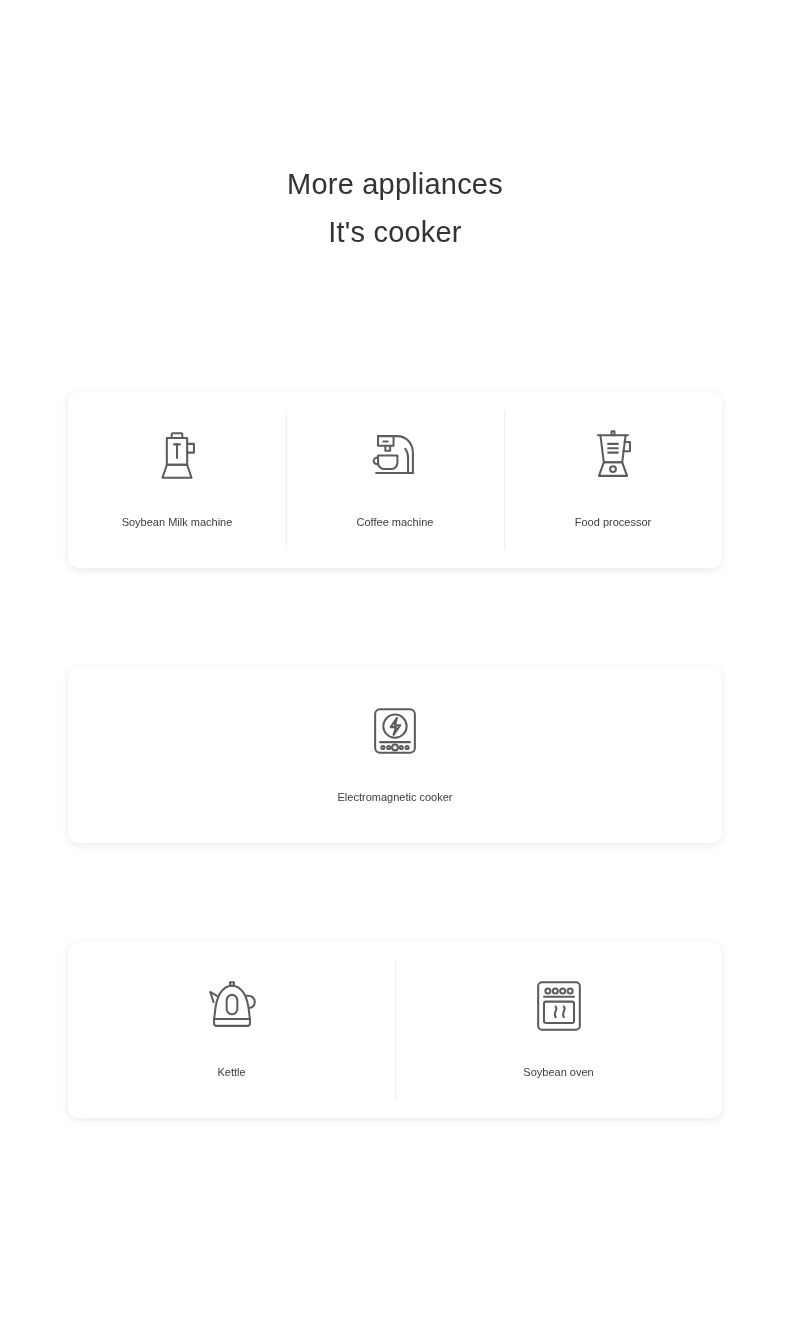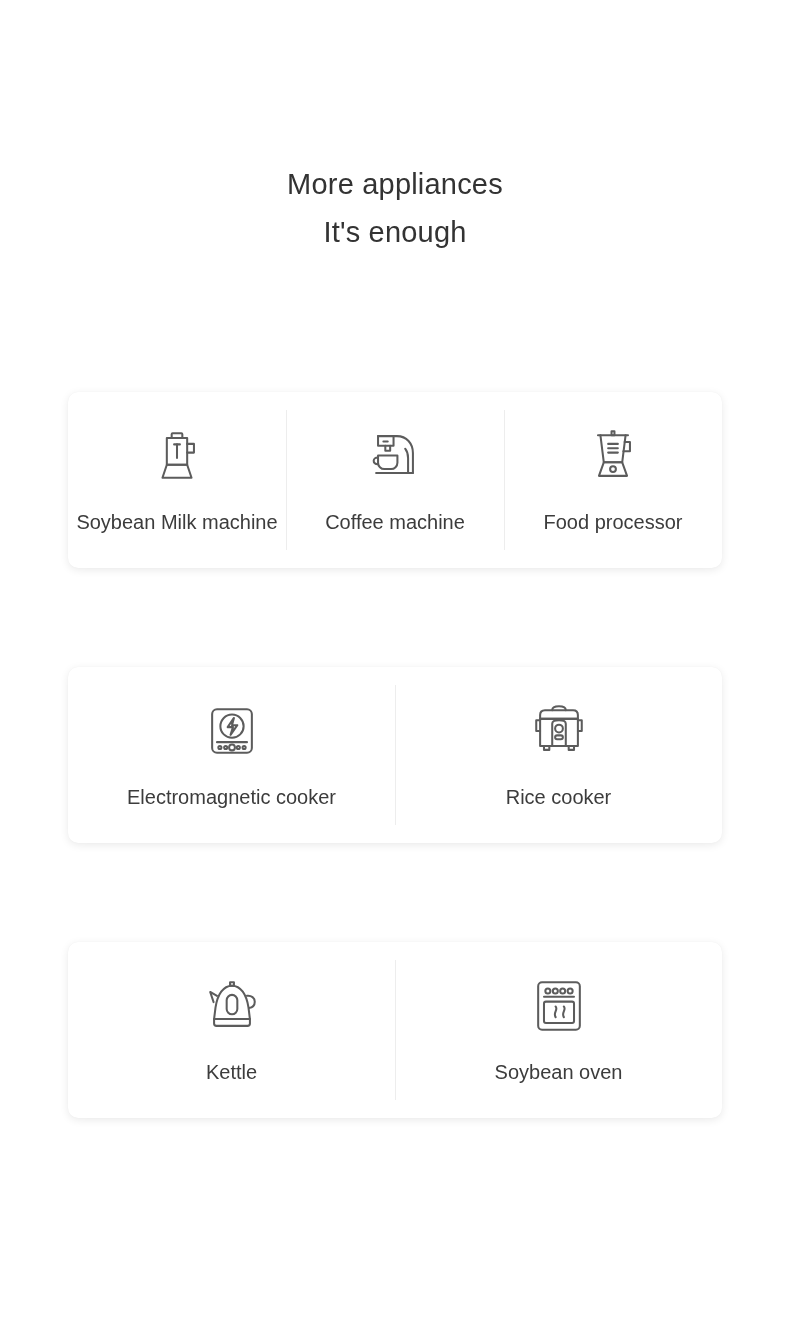--- a/index.html
+++ b/index.html
@@ -91,35 +91,35 @@
     justify-content: center;
   }
   .cell-icon svg {
     display: block;
     width: 62px;
     height: 62px;
   }
   .cell-label {
     margin-top: 24px;
     color: #3c3c3c;
-    font-size: 20px;
+    font-size: 11px;
     font-weight: 400;
     line-height: 20px;
     text-align: center;
     white-space: nowrap;
   }
 </style>
 </head>
 <body>
 
 <div class="page">
 
   <div class="heading">
     <span class="heading-line">More appliances</span>
-    <span class="heading-line">It's enough</span>
+    <span class="heading-line">It's cooker</span>
   </div>
 
   <div class="cards">
 
     <div class="card">
 
       <div class="cell">
         <div class="cell-icon">
           <svg viewBox="0 0 64 64" fill="none" stroke="#5c5c5c" stroke-width="2.1" stroke-linecap="round" stroke-linejoin="round">
             <rect x="26.5" y="8.5" width="11" height="5" rx="1"></rect>
@@ -181,37 +181,20 @@
             <circle cx="25.5" cy="49" r="1.6"></circle>
             <circle cx="32" cy="49" r="3"></circle>
             <circle cx="38.5" cy="49" r="1.6"></circle>
             <circle cx="44.5" cy="49" r="1.6"></circle>
           </svg>
         </div>
         <div class="cell-label">Electromagnetic cooker</div>
       </div>
 
 
-      <div class="cell">
-        <div class="cell-icon">
-          <svg viewBox="0 0 64 64" fill="none" stroke="#5c5c5c" stroke-width="2.1" stroke-linecap="round" stroke-linejoin="round">
-            <path d="M25 10.5 C25 7.5 27 6.5 32 6.5 C37 6.5 39 7.5 39 10.5"></path>
-            <path d="M12.5 15.5 C12.5 12.5 14 10.5 17.5 10.5 H46.5 C50 10.5 51.5 12.5 51.5 15.5 V19.5 H12.5 Z"></path>
-            <path d="M12.5 19.5 H51.5 V47.5 H12.5 Z"></path>
-            <path d="M12.5 21 H8.5 V32 H12.5"></path>
-            <path d="M51.5 21 H55.5 V32 H51.5"></path>
-            <path d="M25 24.5 C25 22 27 21 32 21 C37 21 39 22 39 24.5 V47.5 H25 Z"></path>
-            <circle cx="32" cy="29.5" r="4"></circle>
-            <rect x="28" y="36.5" width="8" height="4" rx="2"></rect>
-            <path d="M16.5 47.5 V51.5 H22 V47.5"></path>
-            <path d="M42 47.5 V51.5 H47.5 V47.5"></path>
-          </svg>
-        </div>
-        <div class="cell-label">Rice cooker</div>
-      </div>
 
     </div>
 
     <div class="card">
 
       <div class="cell">
         <div class="cell-icon">
           <svg viewBox="0 0 64 64" fill="none" stroke="#5c5c5c" stroke-width="2.1" stroke-linecap="round" stroke-linejoin="round">
             <path d="M30 7.5 H34 V11 H30 Z"></path>
             <path d="M32 11 C23 11 17 20 15 33.5 L13.5 45.5 H50.5 L49 33.5 C47 20 41 11 32 11 Z"></path>

